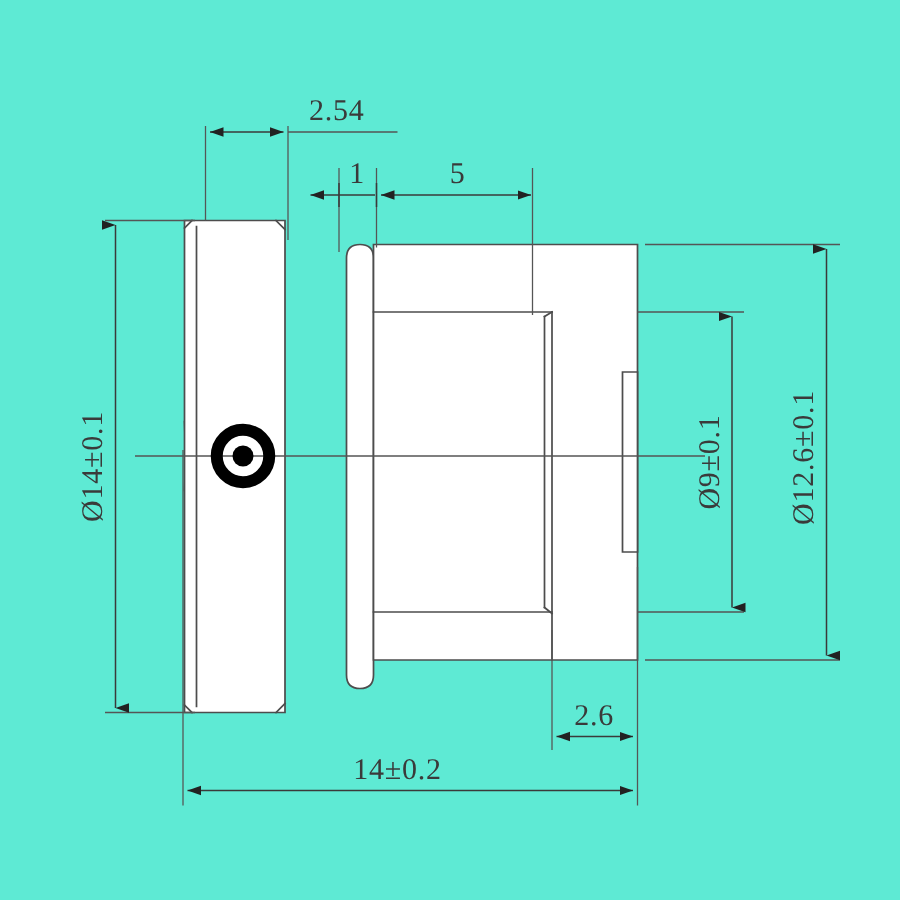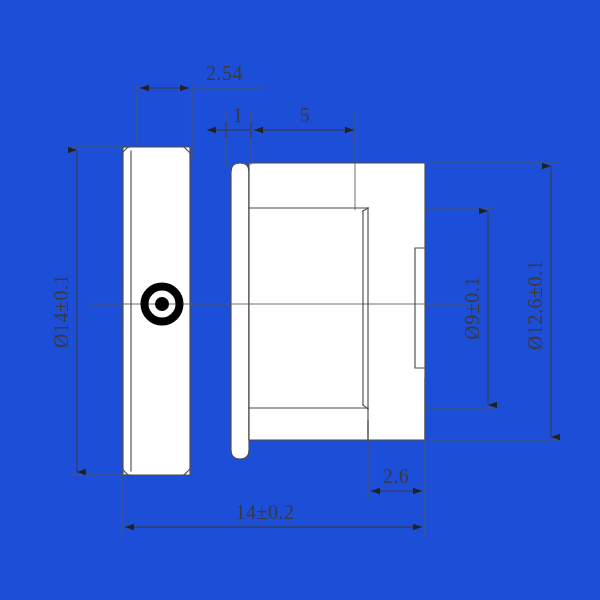--- a/index.html
+++ b/index.html
@@ -11,21 +11,21 @@
   body {
     width: 600px;
     height: 600px;
     font-family: "Liberation Serif", serif;
     overflow: hidden;
   }
   #drawing-root {
     position: relative;
     width: 600px;
     height: 600px;
-    background: #1d4ed8;
+    background: #5eead4;
     text-align: center;
   }
   svg#cad {
     position: absolute;
     left: 0;
     top: 0;
     width: 600px;
     height: 600px;
     display: block;
   }

